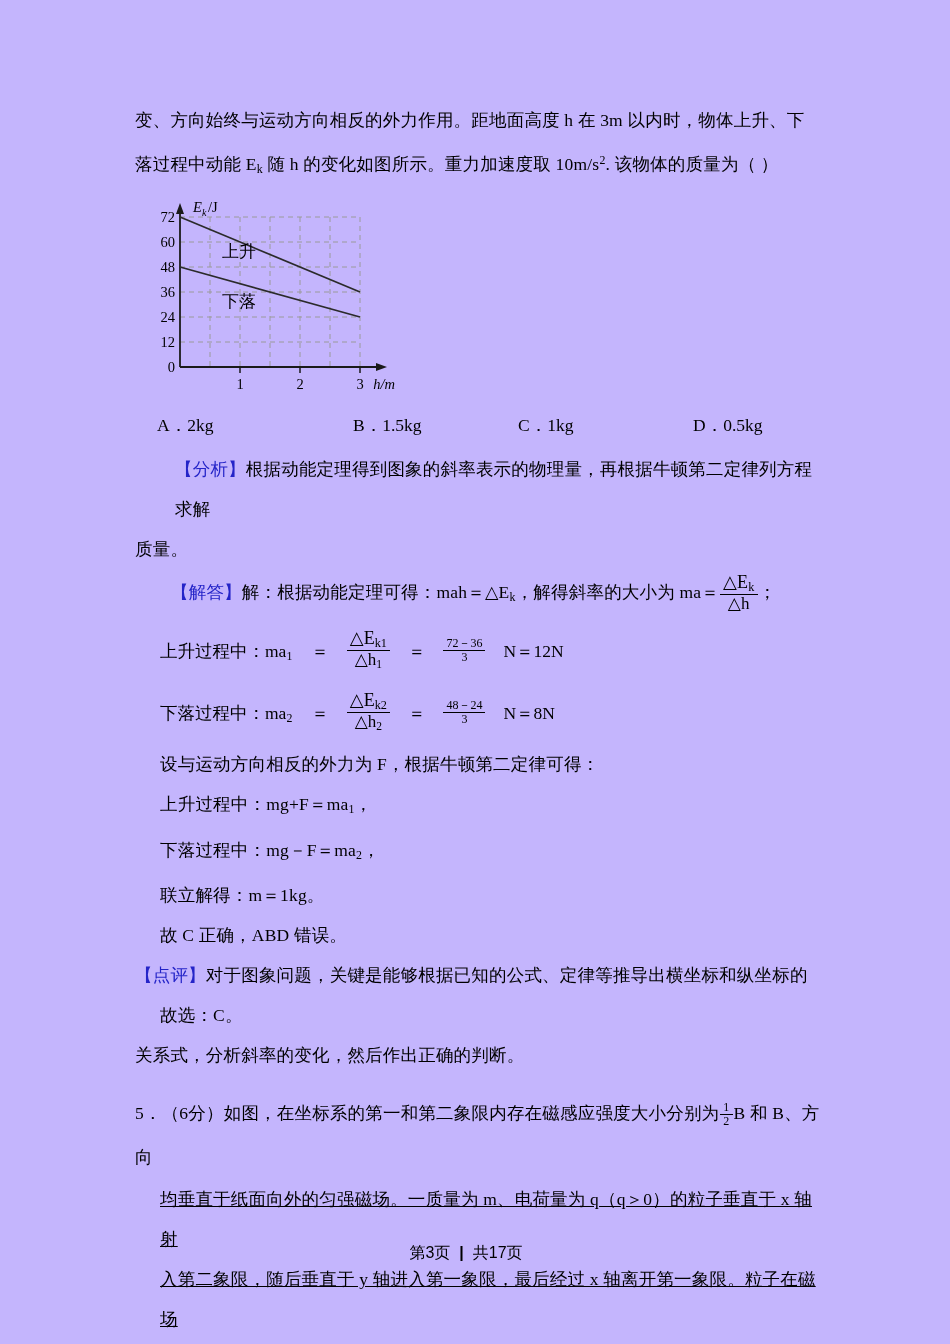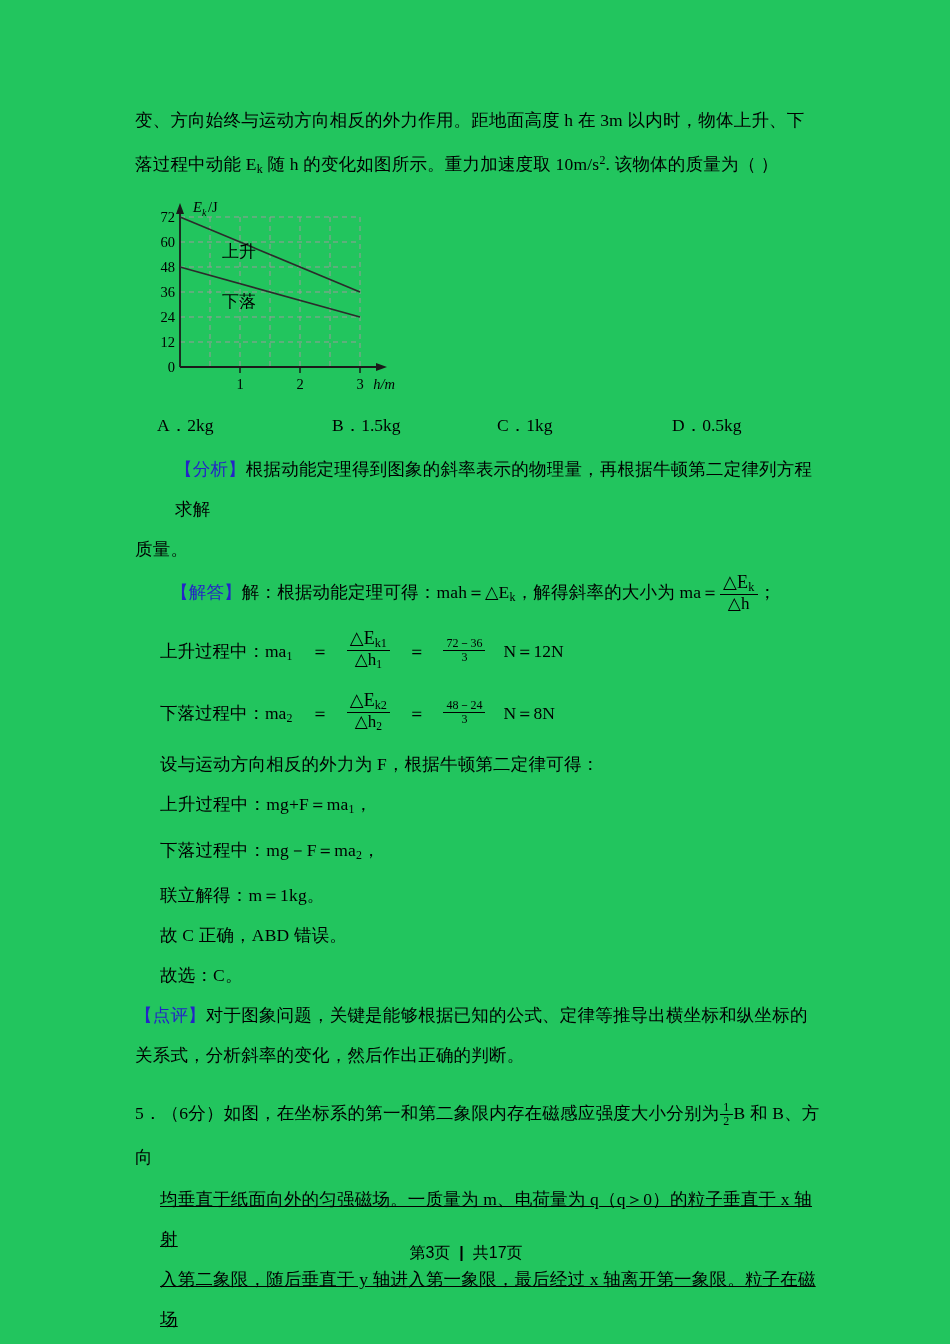--- a/index.html
+++ b/index.html
@@ -11,21 +11,21 @@
     width: 950px;
     height: 1344px;
     position: relative;
     font-family: "Liberation Serif", "DejaVu Serif", serif;
     color: #000000;
     overflow: hidden;
   }
   .page {
     position: absolute;
     inset: 0;
-    background: #22c55e;
+    background: #c4b5fd;
   }
   .content {
     position: absolute;
     left: 135px;
     top: 100px;
     width: 690px;
   }
   .para {
     font-size: 17.5px;
     line-height: 40px;
@@ -65,21 +65,21 @@
 
   
   .options {
     display: flex;
     font-size: 17.5px;
     padding-left: 22px;
     align-items: center;
   }
   .options .opt { white-space: nowrap; }
   .opt-a { width: 175px; }
-  .opt-b { width: 165px; }
+  .opt-b { width: 165px; margin-left: 21px; }
   .opt-c { width: 175px; }
 
   
   .eqrow {
     display: flex;
     align-items: center;
     font-size: 17.5px;
     height: 62px;
     padding-left: 25px;
     gap: 17px;
@@ -232,25 +232,25 @@
     <div class="para indent">
       <span>上升过程中：mg+F＝ma</span><sub>1</sub><span>，</span>
     </div>
 
     <div class="para indent">
       <span>下落过程中：mg－F＝ma</span><sub>2</sub><span>，</span>
     </div>
 
     <div class="para indent">联立解得：m＝1kg。</div>
     <div class="para indent">故 C 正确，ABD 错误。</div>
-    <div class="para indent">故选：C。</div>
-
     <div class="para">
       <span class="tag">【点评】</span><span>对于图象问题，关键是能够根据已知的公式、定律等推导出横坐标和纵坐标的</span>
     </div>
+
+    <div class="para indent">故选：C。</div>
     <div class="para">关系式，分析斜率的变化，然后作出正确的判断。</div>
 
     <div class="q5" style="margin-top:16px;">
       <div class="para" style="line-height:44px;">
         <span>5．</span><span>（6分）</span><span>如图，在坐标系的第一和第二象限内存在磁感应强度大小分别为</span><span class="frac small"><span class="num">1</span><span class="den">2</span></span><span>B 和 B、方向</span>
       </div>
       <div class="para q5-first">均垂直于纸面向外的匀强磁场。一质量为 m、电荷量为 q（q＞0）的粒子垂直于 x 轴射</div>
       <div class="para q5-first">入第二象限，随后垂直于 y 轴进入第一象限，最后经过 x 轴离开第一象限。粒子在磁场</div>
       <div class="para q5-first">中运动的时间为（      ）</div>
     </div>

